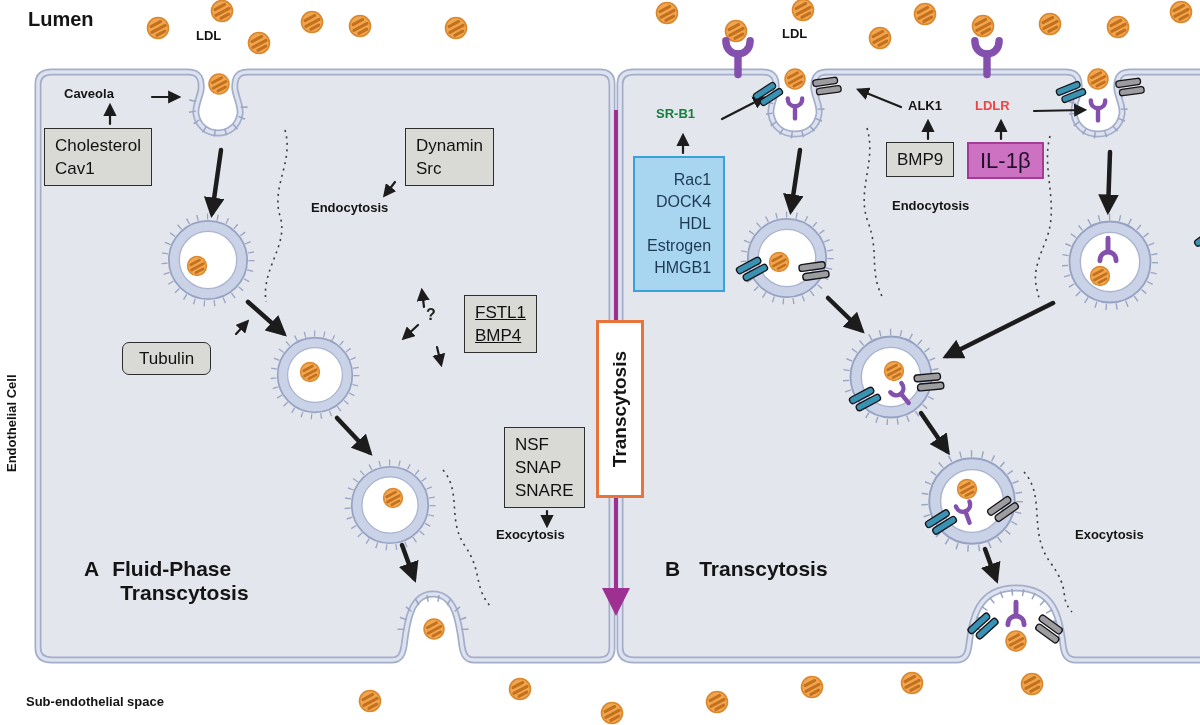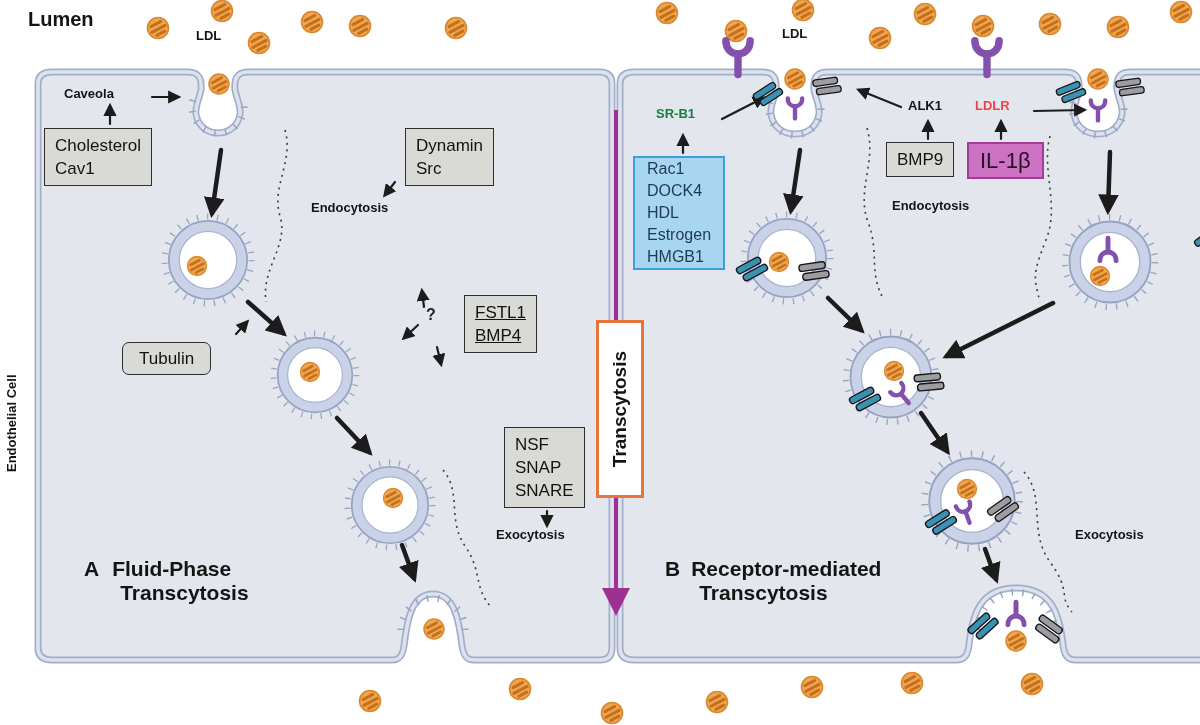--- a/index.html
+++ b/index.html
@@ -5,21 +5,21 @@
   html,body{margin:0;padding:0;background:#fff;}
   .stage{position:relative;width:1200px;height:725px;background:#ffffff;overflow:hidden;
          font-family:"Liberation Sans",sans-serif;}
   .stage svg{position:absolute;left:0;top:0;}
   .overlay{position:absolute;left:0;top:0;width:981px;height:725px;pointer-events:none;}
   .lbl{position:absolute;font-weight:700;color:#141414;font-size:13px;white-space:nowrap;}
   .fs20{font-size:20px;}
   .gbox{position:absolute;background:#d9d9d5;border:1.8px solid #2e2e2e;color:#121212;
         font-size:17px;line-height:23px;padding:5px 10px;white-space:nowrap;}
   .bluebox{position:absolute;background:#a8d5f0;border:2px solid #39a1d8;color:#1d3a55;
-        font-size:16px;line-height:22px;padding:0 12px;white-space:nowrap;}
+        font-size:16px;line-height:22px;padding:11px 12px;white-space:nowrap;text-align:right;}
   .pinkbox{position:absolute;background:#cd72c3;border:2px solid #a43b96;color:#22102a;
         font-size:22px;line-height:23px;padding:5px 11px;white-space:nowrap;}
   .vert{writing-mode:vertical-rl;transform:rotate(180deg);}
   .transbox{position:absolute;left:596px;top:320px;width:42px;height:172px;background:#ffffff;
         border:3px solid #e8743c;display:flex;align-items:center;justify-content:center;}
   .transbox .vert{font-weight:700;font-size:19px;color:#141414;}
   .title{position:absolute;display:flex;gap:13px;font-weight:700;font-size:21px;color:#141414;}
   .title .l2{padding-left:8px;}
   .blue-txt{color:#15803d;}
   .purple-txt{color:#ef4444;}
@@ -275,20 +275,21 @@
   <div class="lbl" style="left:496px;top:527px;">Exocytosis</div>
 
   <div class="title" style="left:84px;top:557px;">
     <span>A</span>
     <span>
       <div>Fluid-Phase</div>
       <div class="l2">Transcytosis</div>
     </span>
   </div>
 
+  <div class="lbl" style="left:26px;top:694px;">Sub-endothelial space</div>
 
   <div class="lbl vert" style="left:4px;top:228px;height:244px;">Endothelial Cell</div>
 
   <div class="transbox">
     <span class="vert">Transcytosis</span>
   </div>
 
   <div class="lbl" style="left:782px;top:26px;">LDL</div>
   <div class="lbl blue-txt" style="left:656px;top:106px;">SR-B1</div>
   <div class="lbl" style="left:908px;top:98px;">ALK1</div>
@@ -309,19 +310,18 @@
   <div class="pinkbox" style="left:967px;top:142px;">
     <div>IL-1β</div>
   </div>
 
   <div class="lbl" style="left:892px;top:198px;">Endocytosis</div>
   <div class="lbl" style="left:1075px;top:527px;">Exocytosis</div>
 
   <div class="title" style="left:665px;top:557px;gap:11px;">
     <span>B</span>
     <span>
-      <div>Receptor-mediated</div>
       <div class="l2">Transcytosis</div>
     </span>
   </div>
 
 </div>
 </div>
 
 </body></html>

